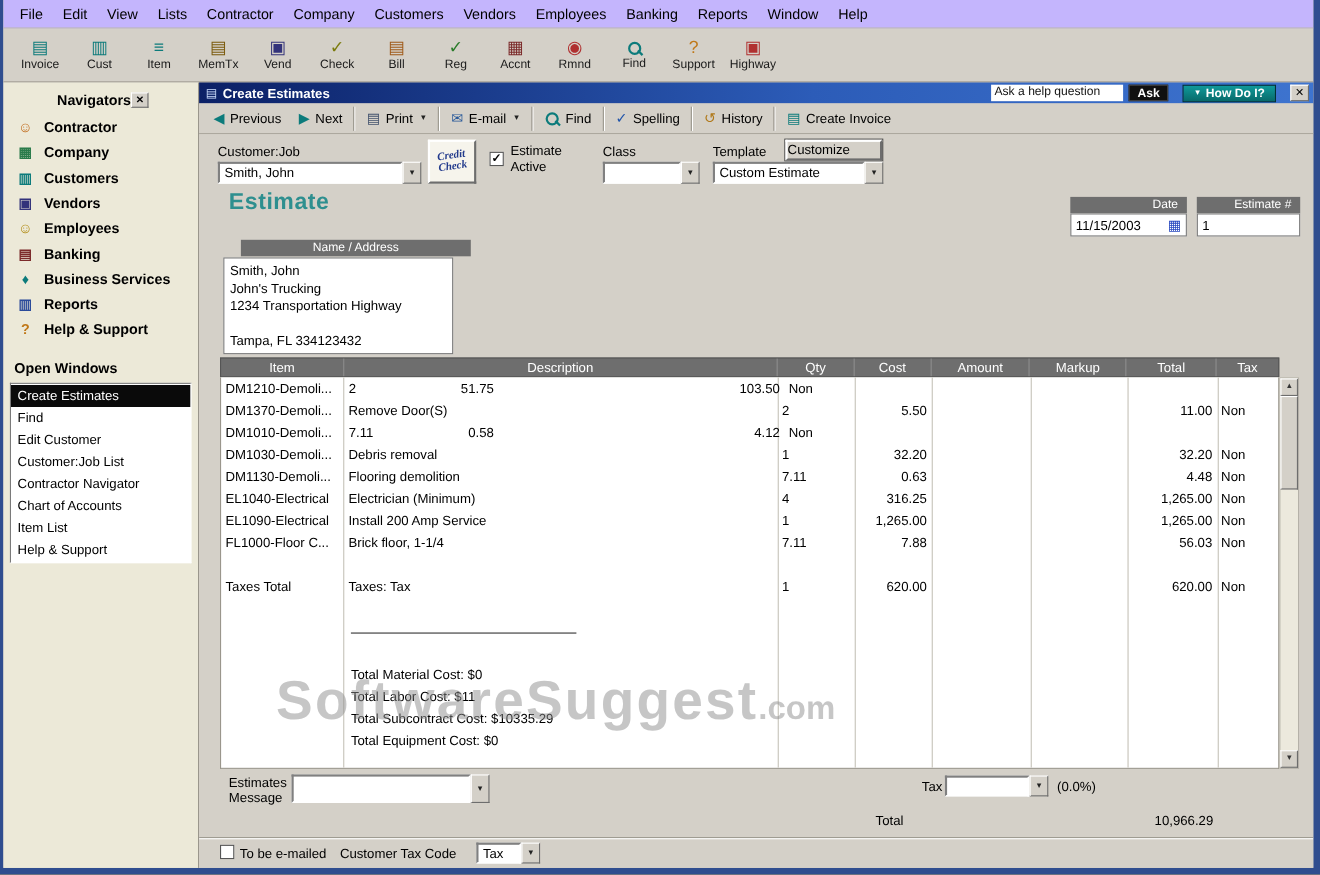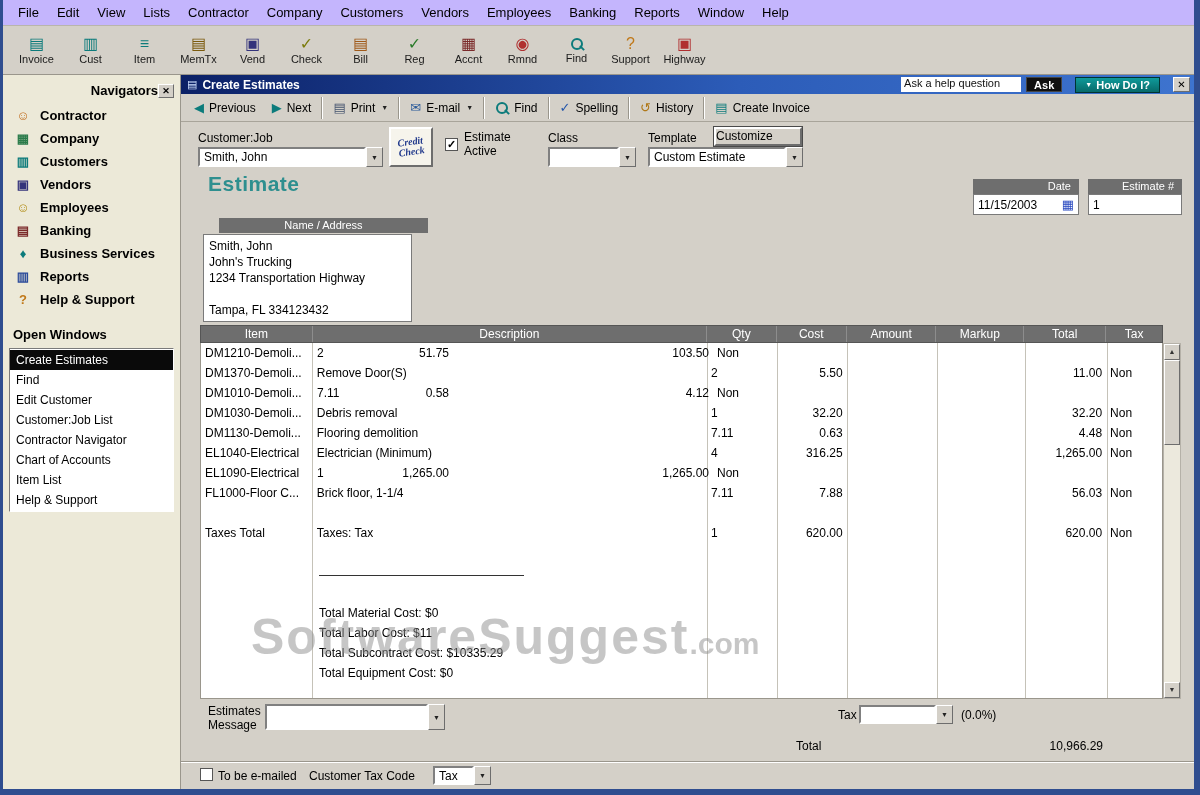--- a/index.html
+++ b/index.html
@@ -15,21 +15,21 @@
   
   .toolbar{height:49px;display:flex;align-items:center;gap:7px;padding:2px 10px;background:#d4d0c8;border-bottom:1px solid #9a968c}
   .tb-btn{width:47px;height:44px;display:flex;flex-direction:column;align-items:center;justify-content:center;gap:1px}
   .tb-icon{font-size:16px;line-height:17px}
   .tb-label{font-size:11px;color:#1a1a1a}
 
   .workspace{flex:1;display:flex;min-height:0}
 
   
   .sidebar{width:178px;background:#ece9d8;border-right:1px solid #9a968c;padding-top:4px;overflow:hidden}
-  .side-head{display:flex;align-items:center;justify-content:flex-end;padding:4px 6px 4px 10px;font-weight:bold;font-size:13px}
+  .side-head{display:flex;align-items:center;justify-content:center;padding:4px 6px 4px 10px;font-weight:bold;font-size:13px}
   .side-close{width:16px;height:14px;background:#d4d0c8;border:1px solid;border-color:#fff #6d6d6d #6d6d6d #fff;font-size:9px;line-height:12px;text-align:center}
   .nav-list{padding:2px 0 0 12px}
   .nav-item{display:flex;align-items:center;gap:9px;height:23px;font-weight:bold;font-size:13px}
   .nav-icon{width:16px;text-align:center;font-size:13px}
   .ow-head{font-weight:bold;font-size:13px;padding:16px 0 6px 10px}
   .ow-list{margin:0 6px;background:#fff;border:1px solid;border-color:#7a7a7a #fff #fff #7a7a7a;padding:1px 0}
   .ow-item{height:20px;line-height:20px;padding-left:6px;font-size:12px;white-space:nowrap;overflow:hidden}
   .ow-item.selected{background:#0a0a0a;color:#fff}
 
   
@@ -421,20 +421,21 @@
                 <div class="td c1">Electrician (Minimum)</div>
                 <div class="td c2">4</div>
                 <div class="td c3">316.25</div>
                 <div class="td c4"></div>
                 <div class="td c5"></div>
                 <div class="td c6">1,265.00</div>
                 <div class="td c7">Non</div>
               </div>
               <div class="trow">
                 <div class="td c0">EL1090-Electrical</div>
+                <div class="td c1">Install 200 Amp Service</div>
                 <div class="td c2">1</div>
                 <div class="td c3">1,265.00</div>
                 <div class="td c4"></div>
                 <div class="td c5"></div>
                 <div class="td c6">1,265.00</div>
                 <div class="td c7">Non</div>
               </div>
               <div class="trow">
                 <div class="td c0">FL1000-Floor C...</div>
                 <div class="td c1">Brick floor, 1-1/4</div>

